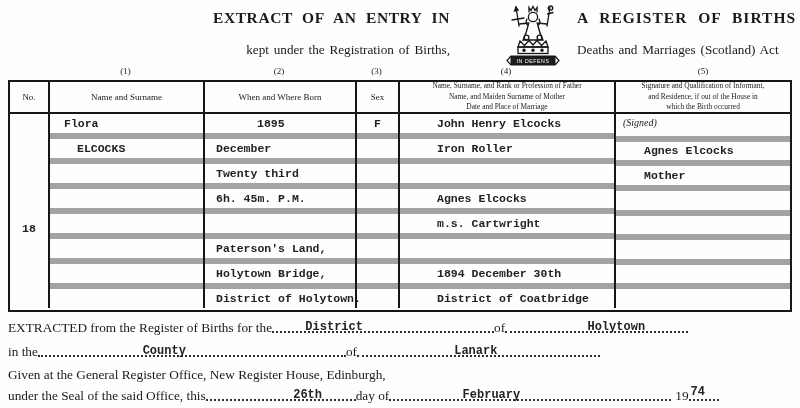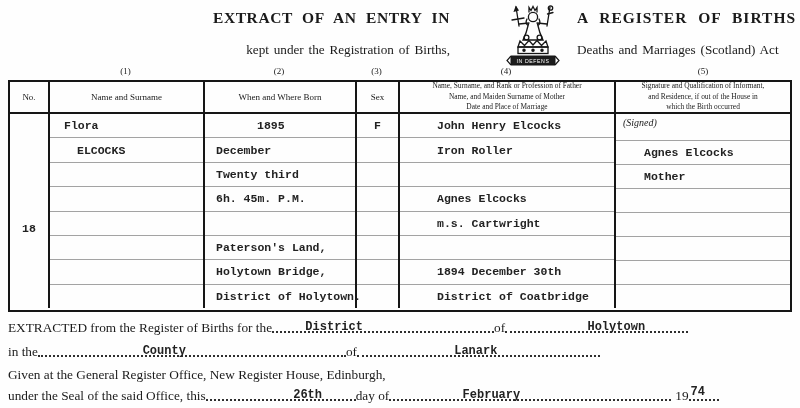--- a/index.html
+++ b/index.html
@@ -23,21 +23,21 @@
   .reg-table { position:absolute; left:8px; top:80px; width:784px; height:232px; border:2px solid #161616; }
   .thead { display:flex; height:32px; border-bottom:2px solid #161616; }
   .thead > div { display:flex; flex-direction:column; justify-content:center; align-items:center; text-align:center; font-size:9px; border-right:2px solid #161616; }
   .thead > div:last-child { border-right:none; }
   .thead .small3 { font-size:7.4px; line-height:1.45; }
   .tbody { display:flex; height:194px; }
   .tbody > div { border-right:2px solid #161616; display:flex; flex-direction:column; }
   .tbody > div:last-child { border-right:none; }
   .mono, .bcell { font-family:"Liberation Mono", monospace; font-weight:bold; color:#222; }
   .bcell { flex:1; display:flex; align-items:center; font-size:11.5px; white-space:nowrap; overflow:visible; }
-  .bcell + .bcell { border-top:1px solid #a3a3a3; }
+  .bcell + .bcell { border-top:6px solid #a3a3a3; }
   .col-no-cell { flex:1; text-align:center; padding-top:108px; font-size:11.5px; }
   .col-name .bcell { padding-left:14px; }
   .col-name .bcell:nth-child(2) { padding-left:27px; }
   .col-born .bcell { padding-left:11px; }
   .col-born .bcell:nth-child(1) { padding-left:52px; }
   .col-sex .bcell { justify-content:center; }
   .col-par .bcell { padding-left:37px; }
   .col-inf .bcell { padding-left:28px; }
   .col-inf .bcell:nth-child(1) {
     font-family:"Liberation Serif", serif; font-style:italic; font-weight:normal;

